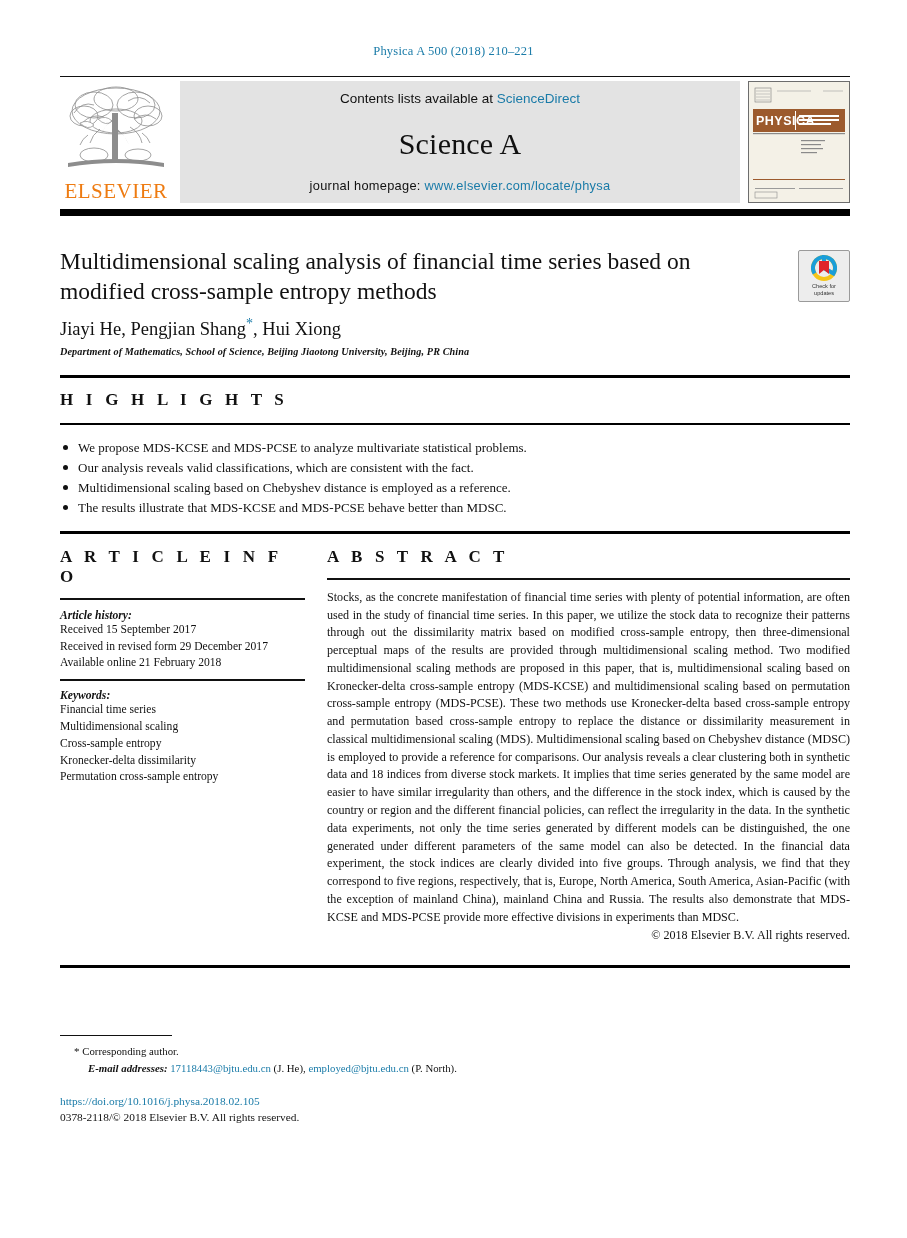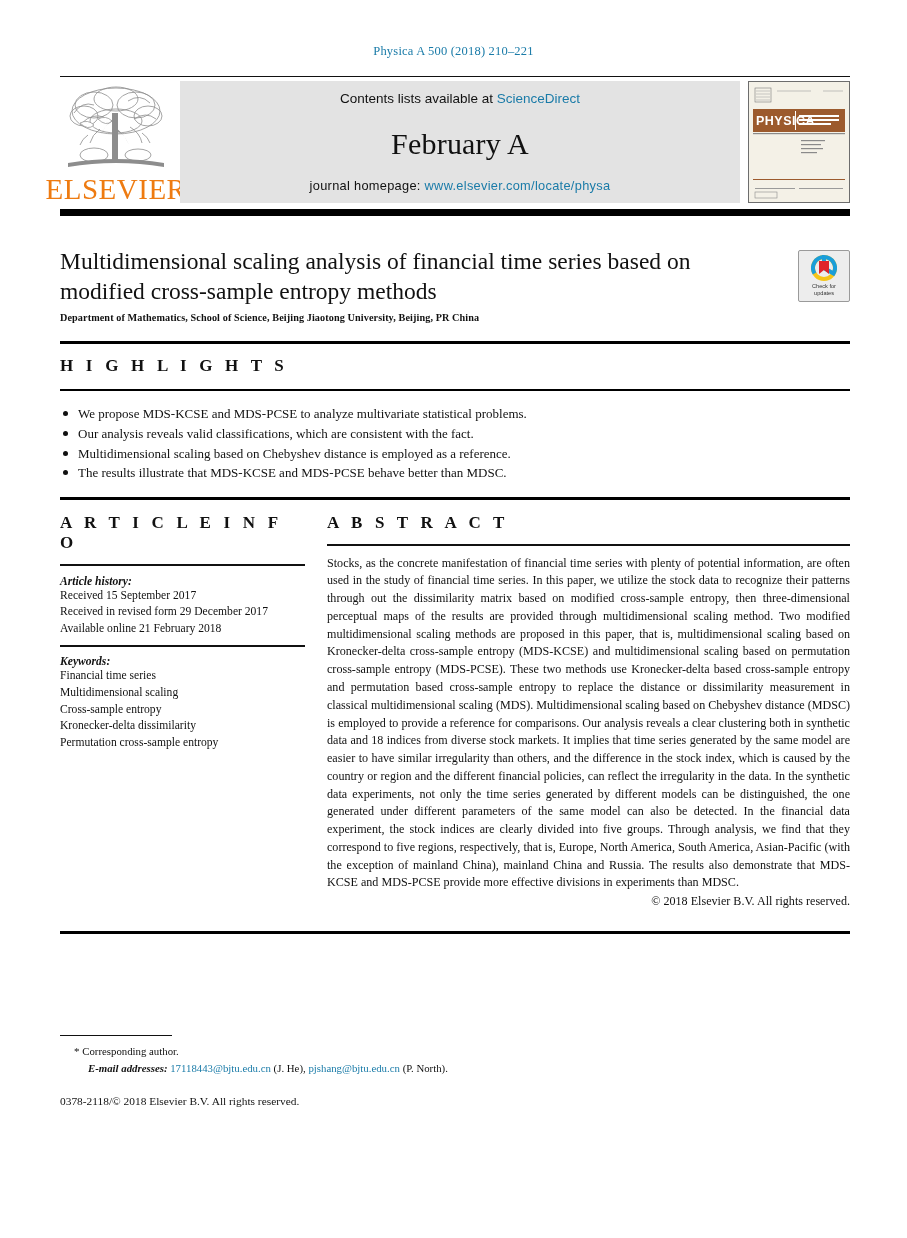--- a/index.html
+++ b/index.html
@@ -46,21 +46,21 @@
     flex: 0 0 112px;
     display: flex;
     flex-direction: column;
     justify-content: space-between;
     align-items: center;
     padding-top: 2px;
   }
   .tree-wrap { width: 104px; height: 92px; }
   .elsevier-word {
     font-family: "Liberation Serif", serif;
-    font-size: 29px;
+    font-size: 21px;
     letter-spacing: 0.5px;
     color: #ee7b11;
     line-height: 1;
     padding-bottom: 1px;
   }
   .header-center {
     flex: 1 1 auto;
     background: #e3e3e3;
     margin-left: 8px;
     margin-right: 8px;
@@ -128,20 +128,21 @@
   }
   .authors {
     font-family: "Liberation Serif", serif;
     font-size: 18.5px;
     margin-top: 10px;
     color: #111;
   }
   .authors .star { color: #1a7ba8; font-size: 14px; vertical-align: super; }
   .affiliation {
     font-family: "Liberation Serif", serif;
+    font-style: italic;
     font-weight: bold;
     font-size: 10.2px;
     margin-top: 6px;
     color: #111;
     letter-spacing: 0.1px;
   }
   .crossmark {
     width: 50px;
     height: 50px;
     flex: 0 0 50px;
@@ -337,21 +338,21 @@
           </g>
         </svg>
       </div>
       <div class="elsevier-word">ELSEVIER</div>
     </div>
 
     <div class="header-center">
       <div class="contents-line">
         <span>Contents lists available at </span><span class="sd">ScienceDirect</span>
       </div>
-      <div class="journal-title">February A</div>
+      <div class="journal-title">Science A</div>
       <div class="homepage-line">
         <span>journal homepage: </span><span class="url">www.elsevier.com/locate/physa</span>
       </div>
     </div>
 
     <div class="cover-thumb">
       <svg viewBox="0 0 100 120" width="100" height="120" aria-hidden="true">
         <rect x="0" y="0" width="100" height="120" fill="#f4f1e7"></rect>
         <rect x="6" y="6" width="16" height="14" fill="none" stroke="#7a7a7a" stroke-width="0.6"></rect>
         <g stroke="#9a9a9a" stroke-width="0.5">
@@ -387,20 +388,23 @@
         <rect x="6" y="110" width="22" height="6" fill="none" stroke="#8a8a8a" stroke-width="0.6"></rect>
       </svg>
     </div>
   </div>
 
   <div class="thick-rule"></div>
 
   <div class="title-block">
     <div class="title-text">
       <h1 class="paper-title">Multidimensional scaling analysis of financial time series based on modified cross-sample entropy methods</h1>
+      <div class="authors">
+        <span>Jiayi He, Pengjian Shang</span><span class="star">*</span><span>, Hui Xiong</span>
+      </div>
       <div class="affiliation">Department of Mathematics, School of Science, Beijing Jiaotong University, Beijing, PR China</div>
     </div>
     <div class="crossmark">
       <svg width="26" height="26" viewBox="0 0 26 26" aria-hidden="true">
         <circle cx="13" cy="13" r="11" fill="none" stroke="#f5c518" stroke-width="4"></circle>
         <path d="M13 2 a11 11 0 0 1 9.5 16.5 L13 13 Z" fill="none" stroke="#1a9ed9" stroke-width="4"></path>
         <path d="M13 2 a11 11 0 0 0 -9.5 16.5" fill="none" stroke="#1a9ed9" stroke-width="4"></path>
         <path d="M8 6 h10 v13 l-5 -4 l-5 4 z" fill="#e0242a"></path>
       </svg>
       <div class="cm-label">
@@ -458,21 +462,22 @@
   <div class="footnote-area">
     <div class="footnote-rule"></div>
     <div class="footnote-line footnote-indent">
       <span class="fstar">*</span>
       <span>Corresponding author.</span>
     </div>
     <div class="footnote-line" style="padding-left:28px">
       <span class="em-italic">E-mail addresses:</span>
       <span class="link">17118443@bjtu.edu.cn</span>
       <span>(J. He),</span>
-      <span class="link">pjshang@bjtu.edu.cn</span>
+      <span class="link">employed@bjtu.edu.cn</span>
       <span>(P. North).</span>
     </div>
     <div class="doi-block">
+      <div class="doi-line">https://doi.org/10.1016/j.physa.2018.02.105</div>
       <div class="issn-line">0378-2118/© 2018 Elsevier B.V. All rights reserved.</div>
     </div>
   </div>
 
 </div>
 
 </body></html>

